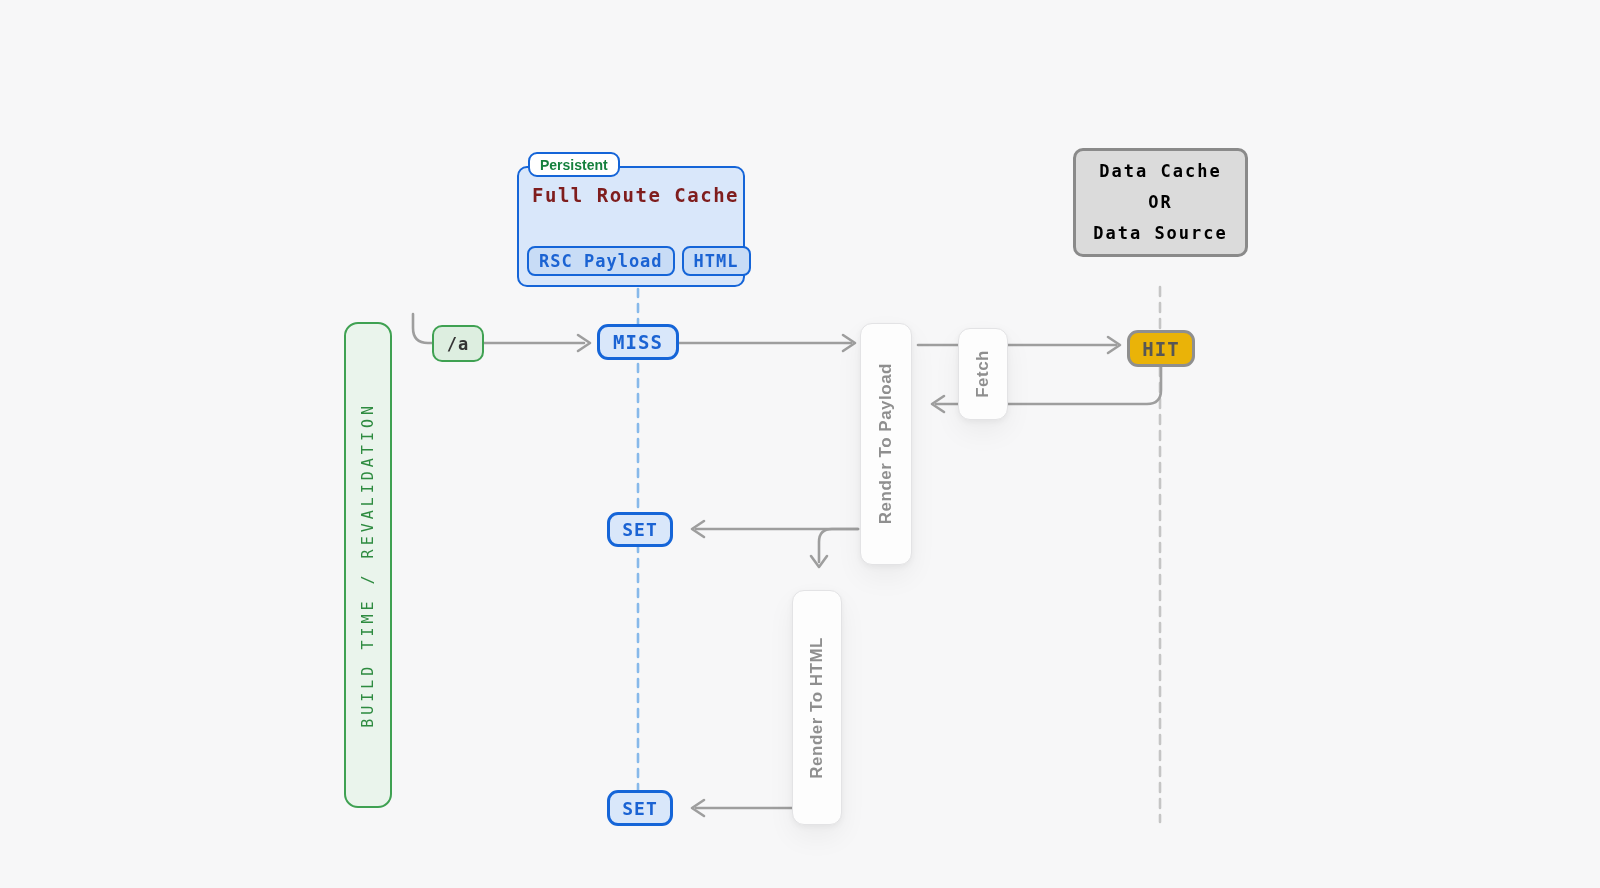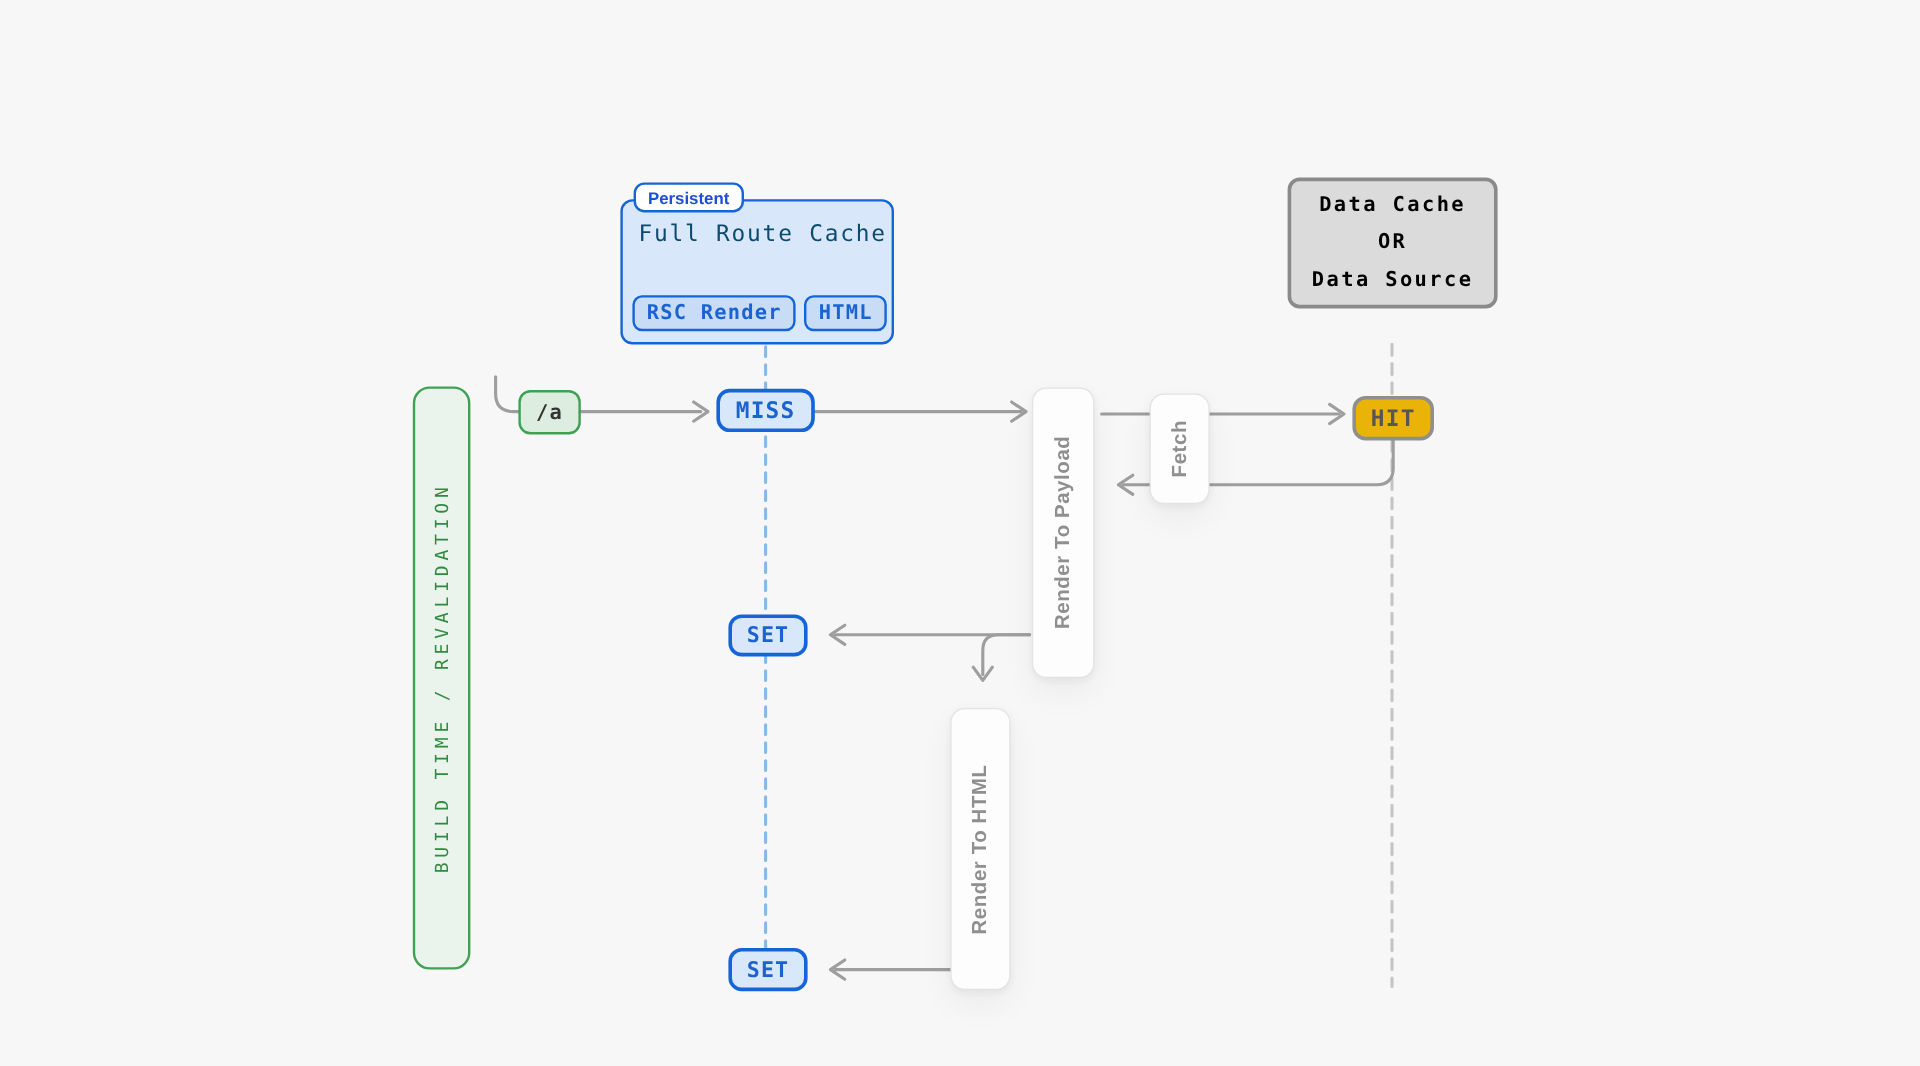--- a/index.html
+++ b/index.html
@@ -31,34 +31,34 @@
   .fetch{left:958px;top:328px;width:50px;height:92px;}
   .rth{left:792px;top:590px;width:50px;height:235px;}
 
   
   .frc{
     left:517px;top:166px;width:228px;height:121px;
     background:#d9e7fa;border:2.5px solid #1565d8;border-radius:10px;
   }
   .frc-title{
     margin:16px 0 0 13px;
-    font-family:"DejaVu Sans Mono",monospace;font-weight:normal;font-size:19px;
-    letter-spacing:1.5px;color:#0c4a6e;white-space:nowrap;
+    font-family:"DejaVu Sans Mono",monospace;font-weight:bold;font-size:19px;
+    letter-spacing:1.5px;color:#7f1d1d;white-space:nowrap;
   }
   .frc-chips{position:absolute;left:8px;right:8px;bottom:9px;display:flex;gap:7px;}
   .mini-chip{
     background:#c8dcf6;border:2.5px solid #1565d8;border-radius:8px;
     padding:3px 10px;font-family:"DejaVu Sans Mono",monospace;font-weight:600;
     font-size:17px;letter-spacing:1px;color:#1b63d3;white-space:nowrap;
   }
   .badge{
     left:528px;top:152px;height:25px;z-index:3;
     background:#ffffff;border:2.5px solid #1565d8;border-radius:9px;
     display:flex;align-items:center;padding:0 10px;
-    font-size:14px;font-weight:600;color:#1d4ed8;
+    font-size:14px;font-weight:600;color:#15803d;
   }
 
   
   .datacache{
     left:1073px;top:148px;width:175px;height:109px;
     background:#dbdbdb;border:3px solid #8a8a8a;border-radius:10px;
     display:flex;flex-direction:column;align-items:center;justify-content:center;
     font-family:"DejaVu Sans Mono",monospace;font-weight:bold;font-size:17px;
     letter-spacing:2px;color:#000000;line-height:31px;white-space:nowrap;
   }
@@ -123,21 +123,21 @@
     <polyline class="wire" points="811,556 819,567 827,556"></polyline>
 
     <path class="wire" d="M 794 808 L 696 808"></path>
     <polyline class="wire" points="704,800 692,808 704,816"></polyline>
   </svg>
 
 
   <div class="node frc">
     <div class="frc-title">Full Route Cache</div>
     <div class="frc-chips">
-      <div class="mini-chip">RSC Render</div>
+      <div class="mini-chip">RSC Payload</div>
       <div class="mini-chip">HTML</div>
     </div>
   </div>
   <div class="node badge">Persistent</div>
 
 
   <div class="node datacache">
     <span>Data Cache</span>
     <span>OR</span>
     <span>Data Source</span>

